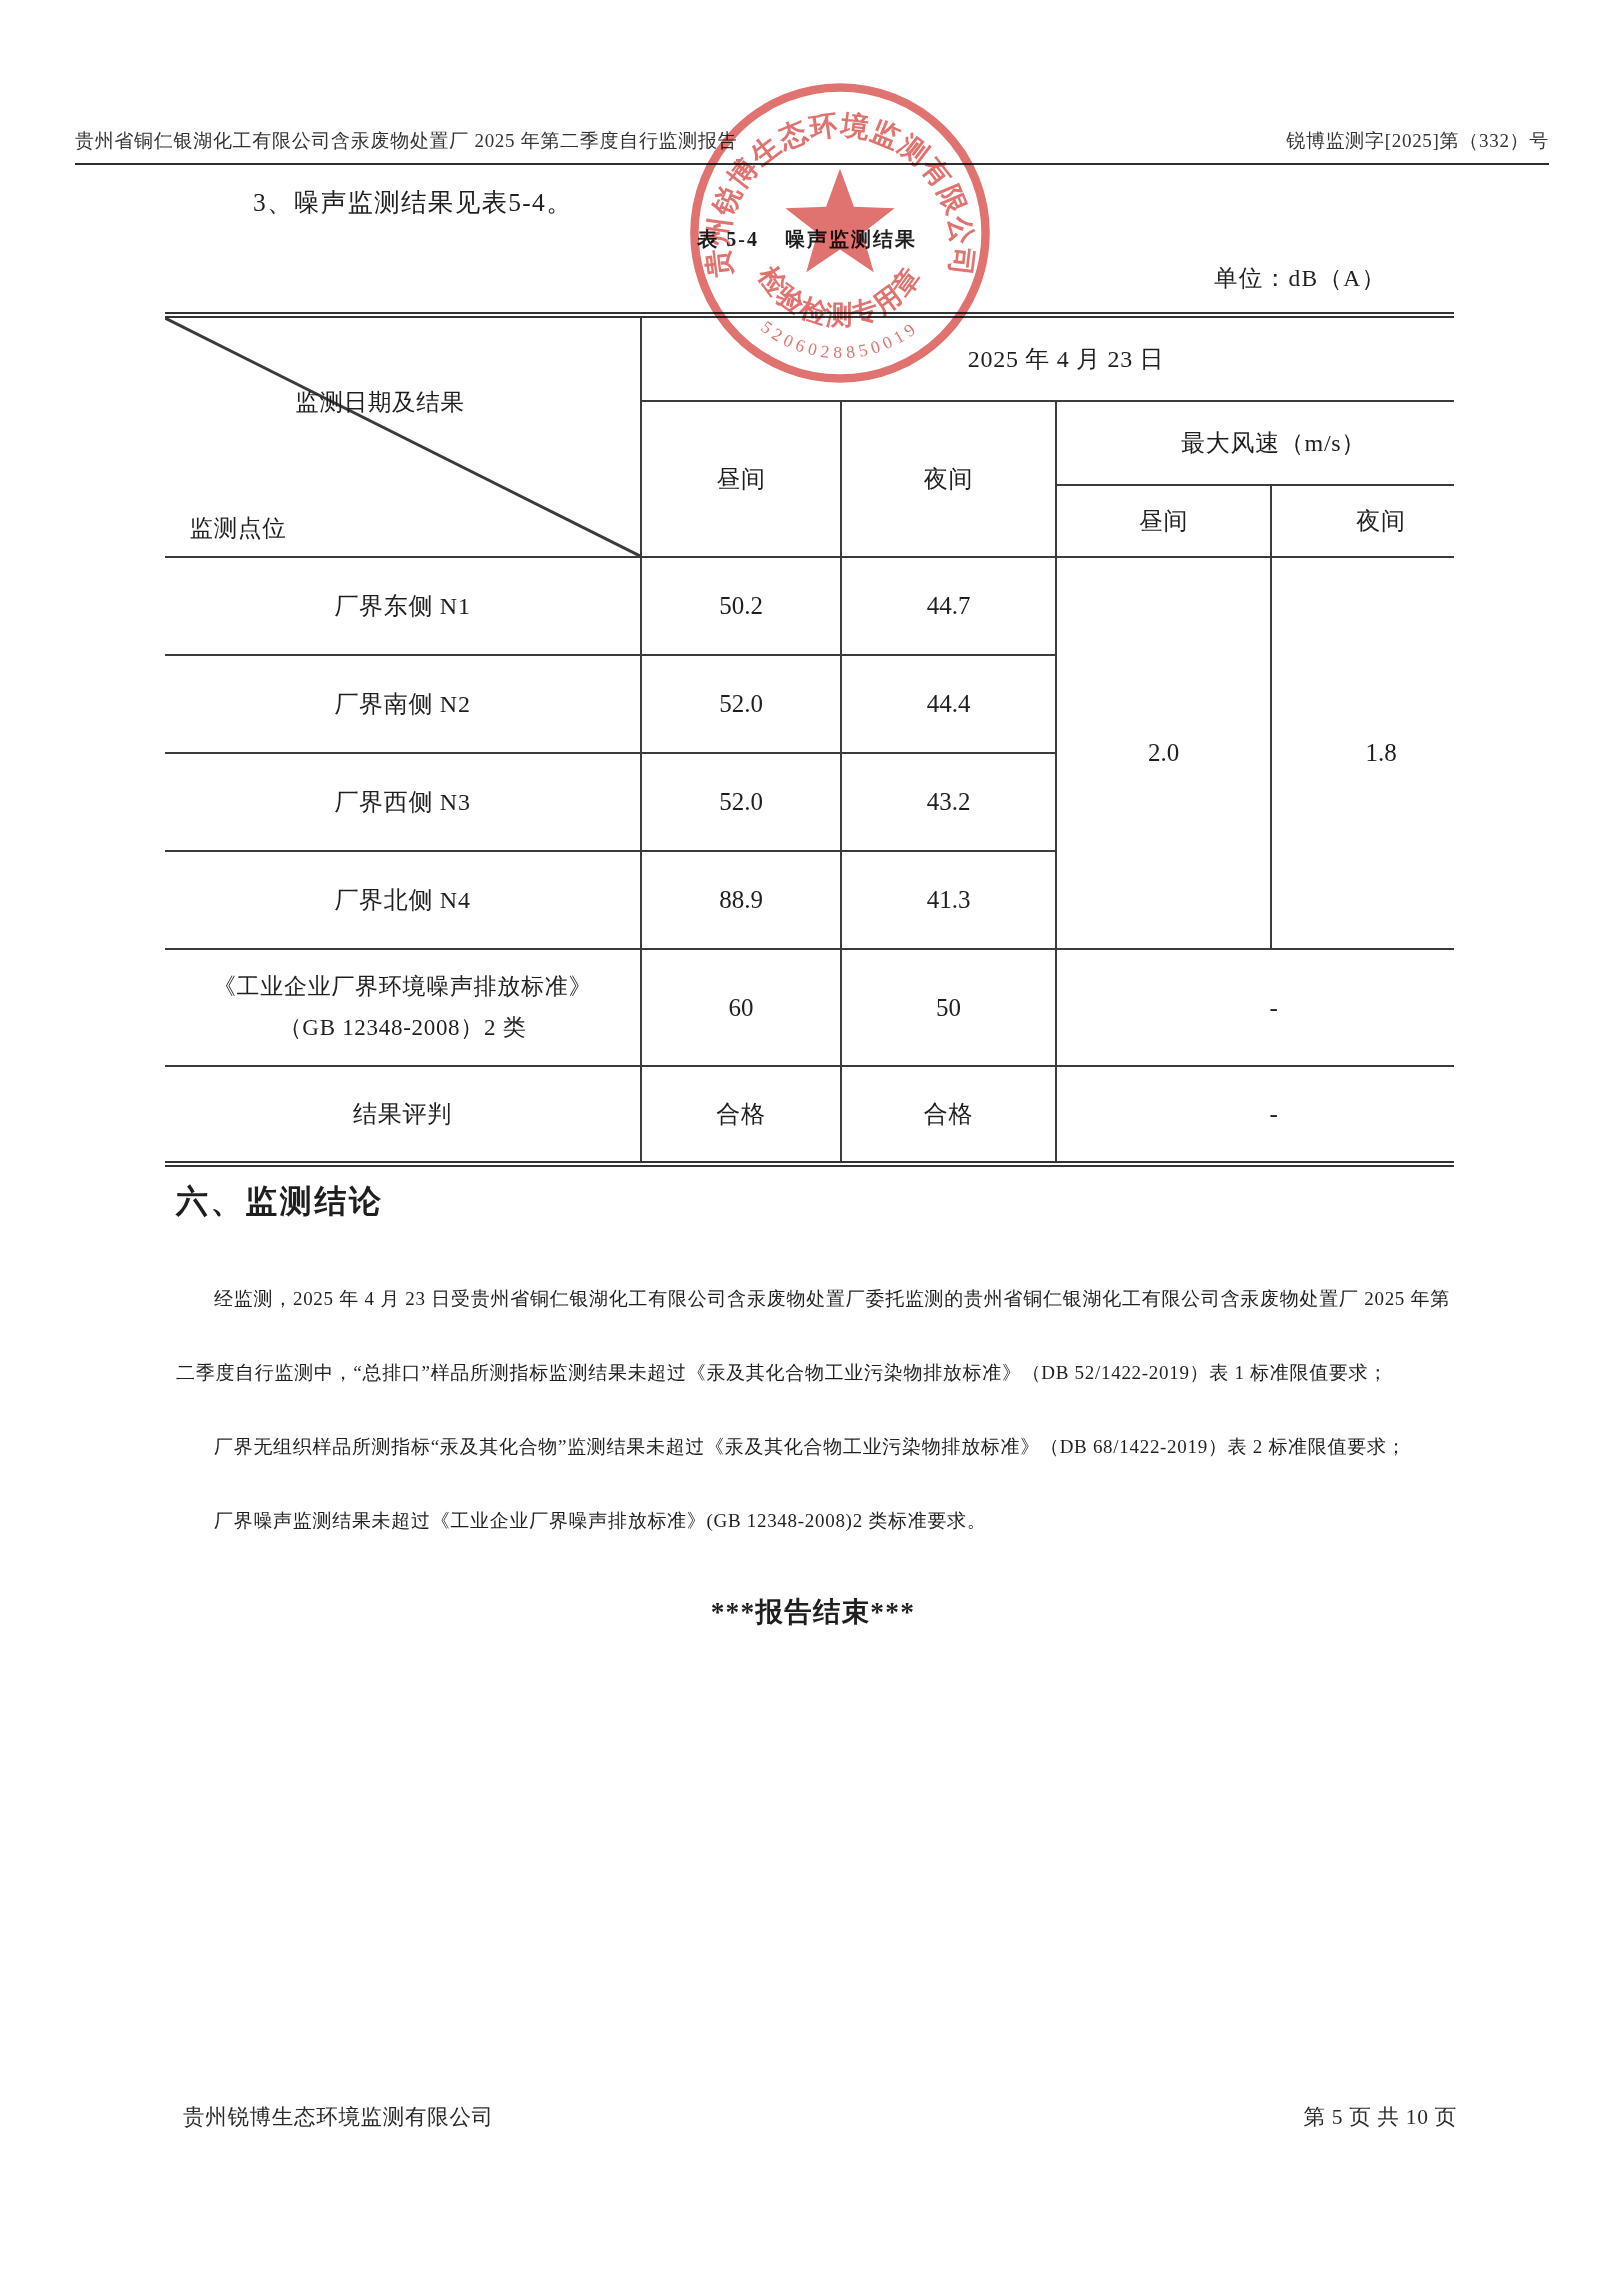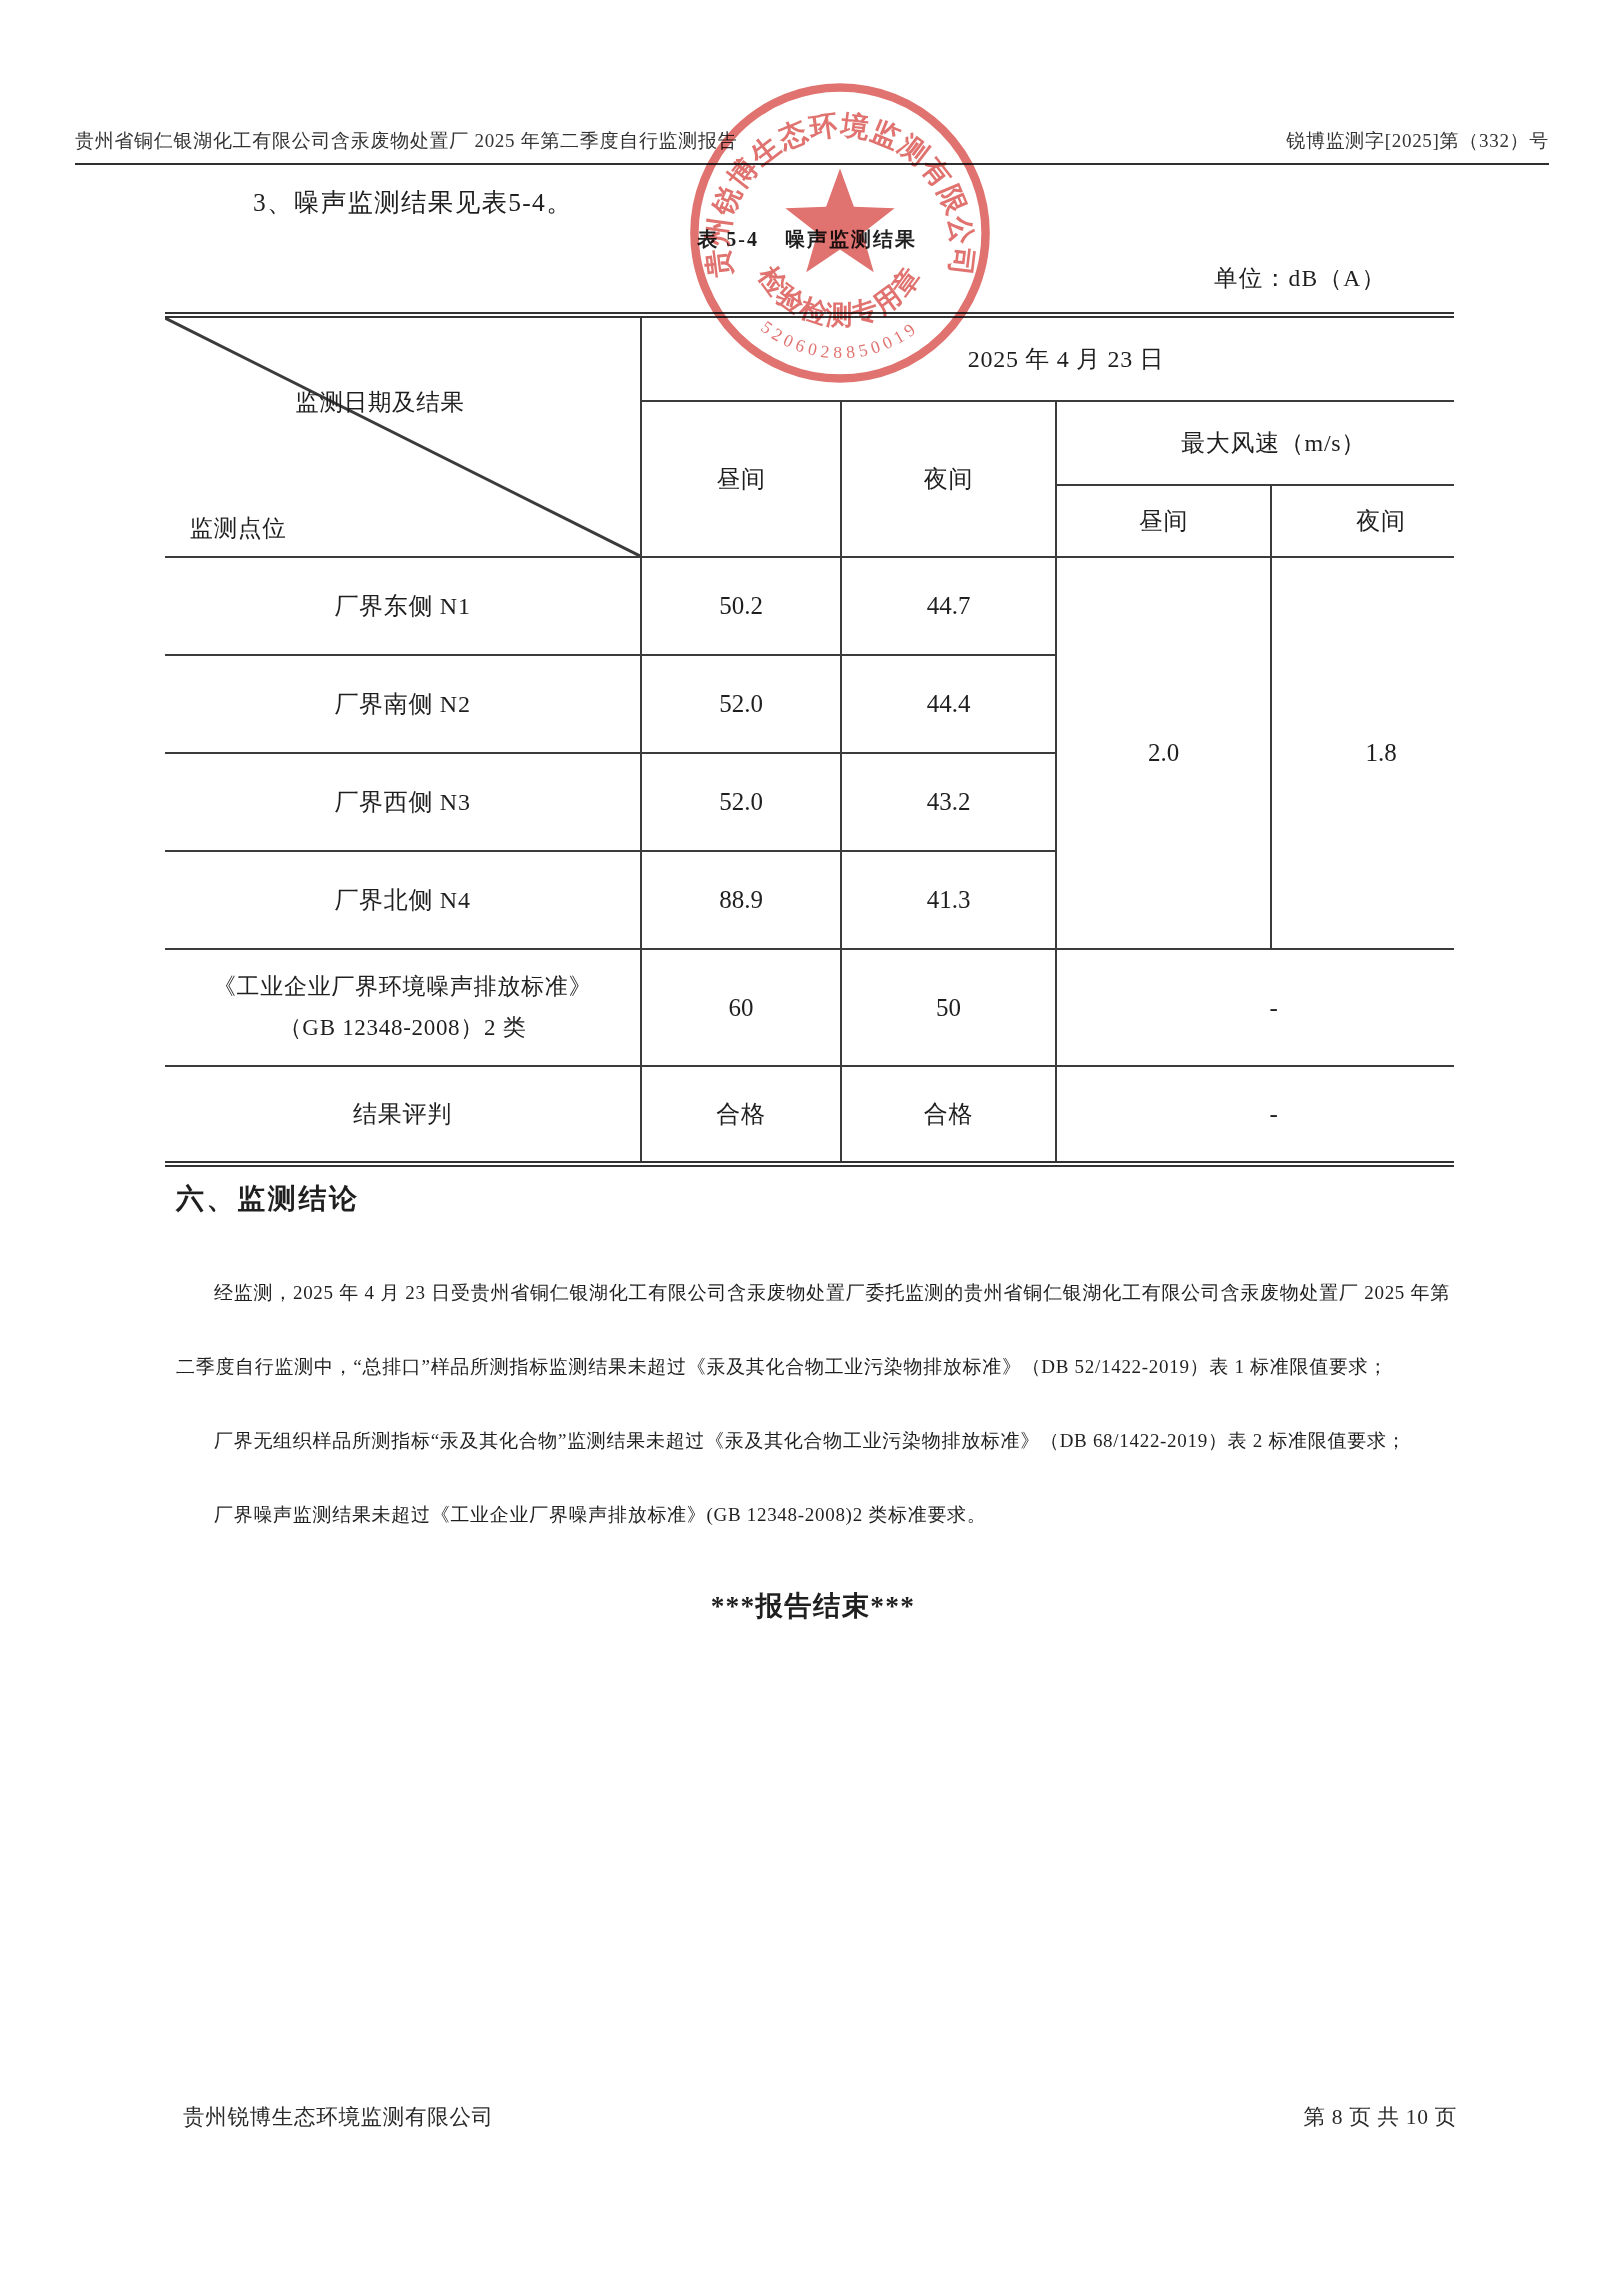--- a/index.html
+++ b/index.html
@@ -57,21 +57,21 @@
     position:absolute;left:215px;top:84px;transform:translate(-50%,-50%);
     white-space:nowrap;font-size:23.5px;
   }
   td.corner .corner-bottom{
     position:absolute;left:73px;top:210px;transform:translate(-50%,-50%);
     white-space:nowrap;font-size:23.5px;
   }
   td.std-label{line-height:1.75;font-size:23px;padding:6.5px 2.6px;}
   
   #conclusion{position:absolute;left:176px;top:1180px;width:1274px;}
-  #conclusion h2{font-size:28px;font-weight:bold;margin:0 0 38px 0;letter-spacing:2.6px;}
+  #conclusion h2{font-size:32px;font-weight:bold;margin:0 0 38px 0;letter-spacing:2.6px;}
   #conclusion p{
     font-size:19px;line-height:74px;text-align:justify;
     text-indent:2em;margin:0;letter-spacing:0.7px;
   }
   #end-mark{text-align:center;font-size:27.4px;font-weight:bold;margin-top:36px;letter-spacing:1.3px;}
   
   #page-footer{
     position:absolute;left:183px;top:2102px;width:1274px;
     display:flex;justify-content:space-between;font-size:21.5px;letter-spacing:0.7px;color:#2a2a2a;
   }
@@ -185,17 +185,17 @@
   <div id="conclusion">
     <h2>六、监测结论</h2>
     <p>经监测，2025 年 4 月 23 日受贵州省铜仁银湖化工有限公司含汞废物处置厂委托监测的贵州省铜仁银湖化工有限公司含汞废物处置厂 2025 年第二季度自行监测中，“总排口”样品所测指标监测结果未超过《汞及其化合物工业污染物排放标准》（DB 52/1422-2019）表 1 标准限值要求；</p>
     <p>厂界无组织样品所测指标“汞及其化合物”监测结果未超过《汞及其化合物工业污染物排放标准》（DB 68/1422-2019）表 2 标准限值要求；</p>
     <p>厂界噪声监测结果未超过《工业企业厂界噪声排放标准》(GB 12348-2008)2 类标准要求。</p>
     <div id="end-mark">***报告结束***</div>
   </div>
 
   <div id="page-footer">
     <span>贵州锐博生态环境监测有限公司</span>
-    <span>第 8 页 共 10 页</span>
+    <span>第 5 页 共 10 页</span>
   </div>
 
 </div>
 
 
 </body></html>

